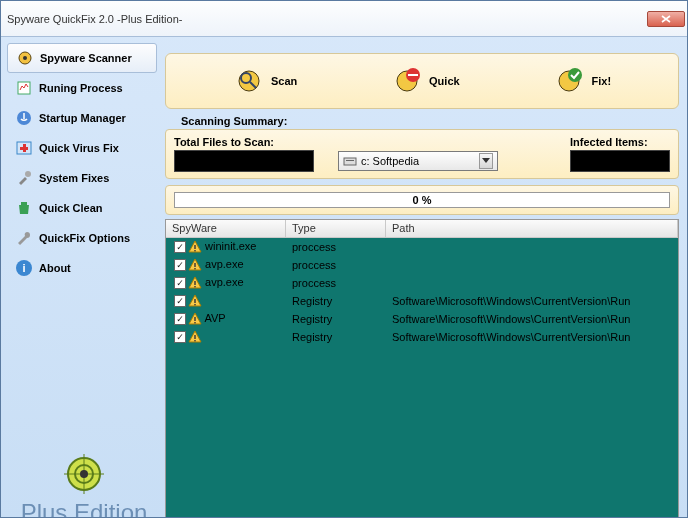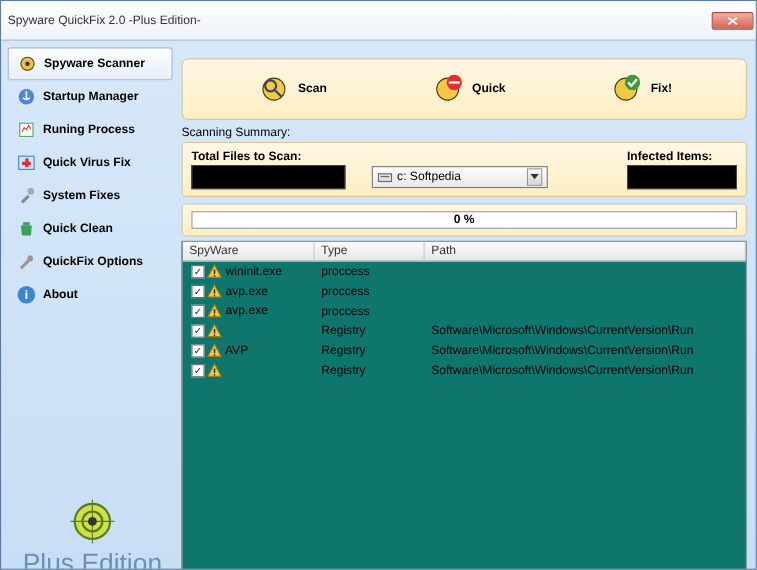--- a/index.html
+++ b/index.html
@@ -13,21 +13,21 @@
 .nav-item.active{background:linear-gradient(#fdfdfe,#e6eef8);border:1px solid #a8bed9}
 .nav-item .icon{width:18px;height:18px;margin-right:6px;display:flex;align-items:center;justify-content:center}
 .spacer{flex:1}
 .brand{height:80px;display:flex;flex-direction:column;align-items:center;justify-content:flex-end;padding-bottom:4px}
 .brand-txt{font-size:24px;font-weight:normal;color:#6c8fb5;margin-top:2px}
 .content{flex:1;display:flex;flex-direction:column;padding:16px 8px 6px 4px}
 .toolbar{height:56px;background:linear-gradient(#fef7e4,#fdeec2);border:1px solid #d7c899;border-radius:6px;display:flex;align-items:center;justify-content:space-around;padding:0 20px}
 .tool-btn{display:flex;align-items:center;cursor:pointer}
 .tool-btn .big-icon{width:32px;height:32px;margin-right:6px}
 .tool-btn span{font-weight:bold;color:#000}
-.section-label{font-weight:normal;margin:6px 0 2px 0}
+.section-label{font-weight:bold;margin:6px 0 2px 16px}
 .summary{background:linear-gradient(#fef7e4,#fdeec2);border:1px solid #d7c899;border-radius:4px;padding:6px 8px;display:flex;align-items:center;gap:24px}
 .sum-left{flex:1}
 .sum-right{}
 .sum-lbl{font-weight:bold;margin-bottom:2px}
 .lcd{height:22px;background:#000;border:1px solid #444;width:100%;display:block}
 .sum-left .lcd{width:140px}
 .sum-right .lcd{width:100px}
 .drop{background:linear-gradient(#fefefe,#e8e8e8);border:1px solid #7a7a7a;height:20px;display:flex;align-items:center;padding:0 4px;width:160px}
 .drop .dicon{width:14px;height:14px;margin-right:4px}
 .drop .dtxt{flex:1}
@@ -67,34 +67,34 @@
           <svg width="18" height="18">
             <circle cx="9" cy="9" r="6" fill="#f2c141" stroke="#5a4410"></circle>
             <circle cx="9" cy="9" r="2" fill="#333"></circle>
           </svg>
         </span>
       <span>Spyware Scanner</span>
     </div>
     <div class="nav-item">
       <span class="icon">
           <svg width="18" height="18">
+            <rect x="3" y="3" width="12" height="12" fill="#fff" stroke="#4a6"></rect>
+            <path d="M5 11 L7 7 L9 9 L11 5 L13 8" stroke="#d33" fill="none"></path>
+          </svg>
+        </span>
+      <span>Runing Process</span>
+    </div>
+    <div class="nav-item">
+      <span class="icon">
+          <svg width="18" height="18">
             <circle cx="9" cy="9" r="7" fill="#4d88d6"></circle>
             <path d="M9 4 v6 M6 10 a4 4 0 0 0 6 0" stroke="#fff" stroke-width="1.5" fill="none"></path>
           </svg>
         </span>
       <span>Startup Manager</span>
-    </div>
-    <div class="nav-item">
-      <span class="icon">
-          <svg width="18" height="18">
-            <rect x="3" y="3" width="12" height="12" fill="#fff" stroke="#4a6"></rect>
-            <path d="M5 11 L7 7 L9 9 L11 5 L13 8" stroke="#d33" fill="none"></path>
-          </svg>
-        </span>
-      <span>Runing Process</span>
     </div>
     <div class="nav-item">
       <span class="icon">
           <svg width="18" height="18">
             <rect x="5" y="8" width="8" height="3" fill="#d33"></rect>
             <rect x="8" y="5" width="3" height="8" fill="#d33"></rect>
             <rect x="2" y="3" width="14" height="12" fill="none" stroke="#3a87c9"></rect>
           </svg>
         </span>
       <span>Quick Virus Fix</span>

